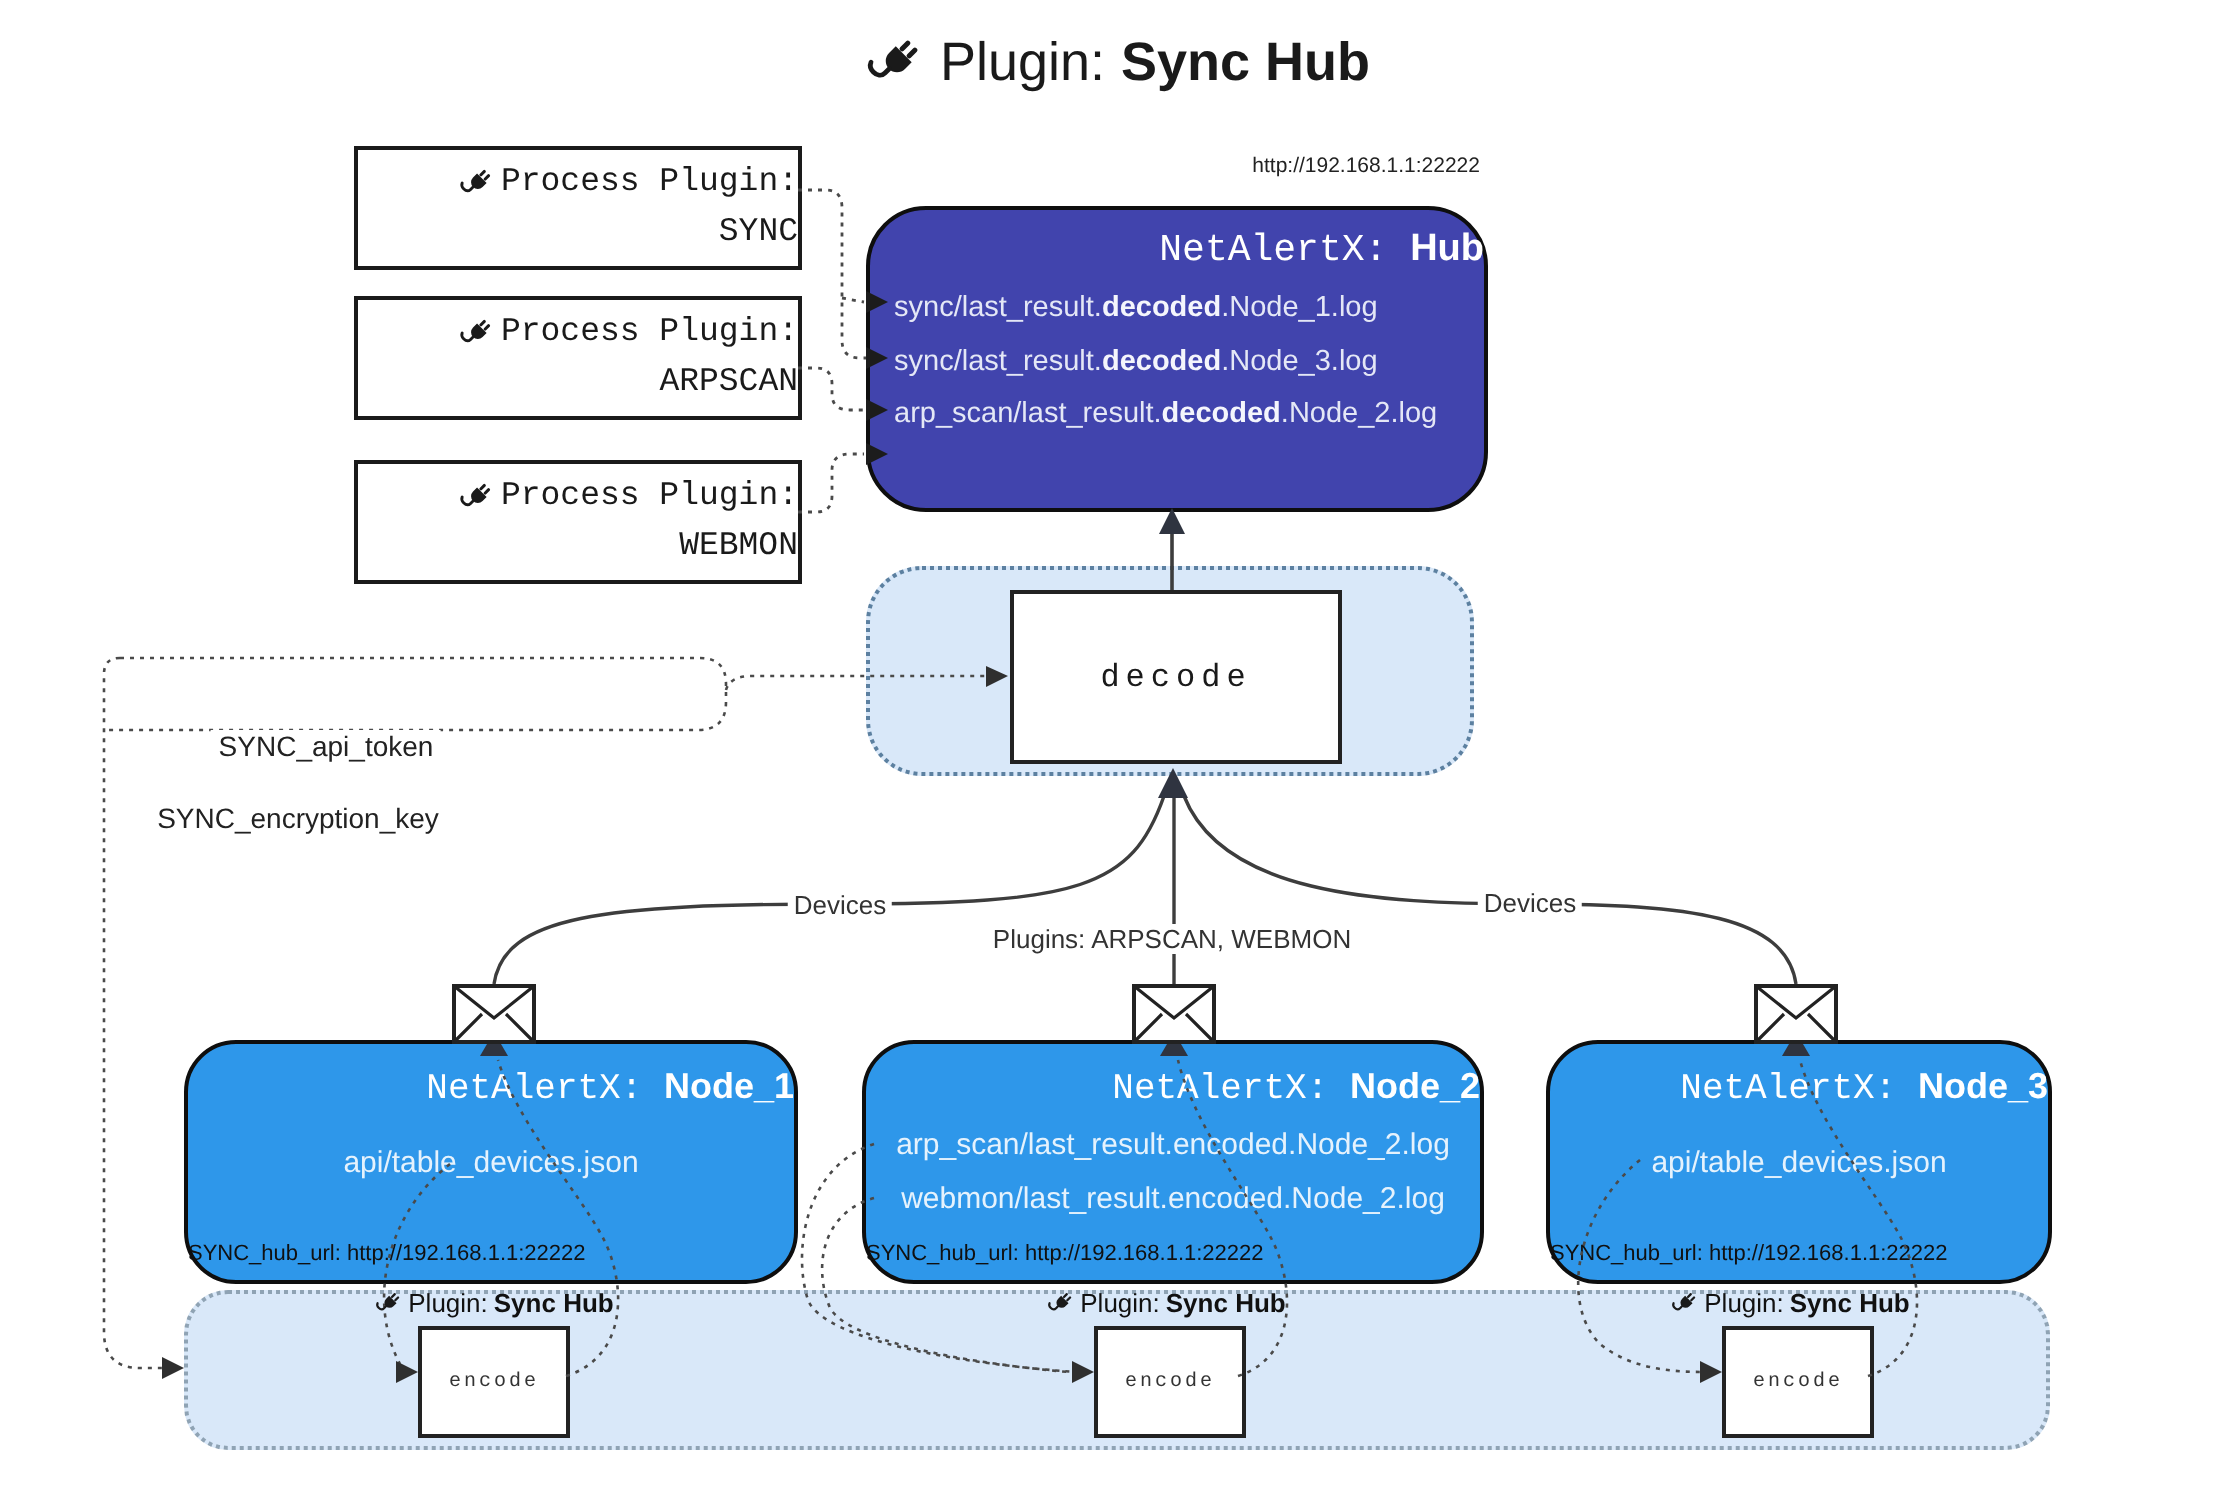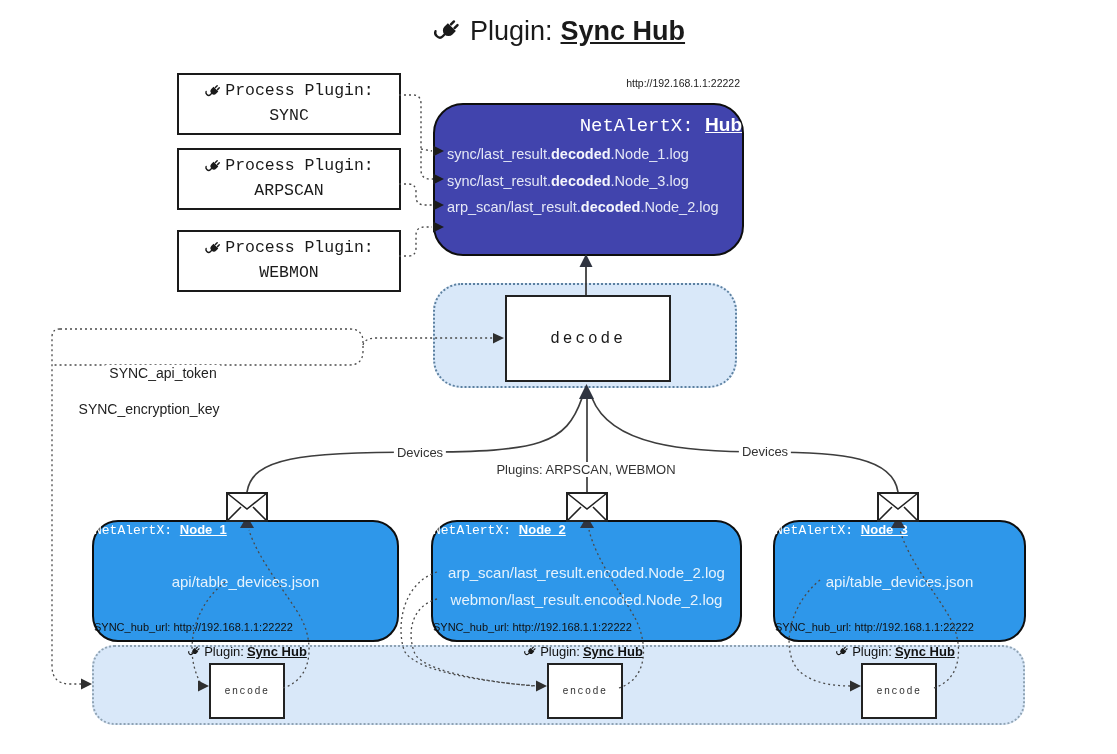--- a/index.html
+++ b/index.html
@@ -1,45 +1,45 @@
 <!DOCTYPE html>
 <html><head>
 <meta charset="utf-8">
 <style>
   html,body{margin:0;padding:0;background:#fff;}
   .stage{position:relative;width:1117px;height:754px;background:#fff;
          font-family:"Liberation Sans",sans-serif;color:#1a1a1a;overflow:hidden;}
   .abs{position:absolute;}
   
   .title{left:0;right:0;top:16px;display:flex;justify-content:center;align-items:center;gap:8px;font-size:27px;}
-  .b{font-weight:bold;text-decoration:underline;}
+  .b{font-weight:bold;}
   .plug{color:#1a1a1a;flex:0 0 auto;}
   
   .pbox{left:177px;width:220px;height:58px;border:2px solid #1a1a1a;background:#fff;
         font-family:"Liberation Mono","DejaVu Sans Mono",monospace;font-size:16.5px;
-        display:flex;flex-direction:column;align-items:center;justify-content:center;line-height:1.5;}
+        display:flex;flex-direction:column;align-items:flex-end;justify-content:center;line-height:1.5;}
   .pbox .l1{display:flex;align-items:center;gap:3px;}
   
   .hub-url{left:433px;width:307px;top:77px;text-align:right;font-size:10.5px;color:#222;}
   .hub{left:433px;top:103px;width:307px;height:149px;background:#4144ad;border:2px solid #0e0e0e;border-radius:30px;color:#fff;}
   .hub-title{position:absolute;top:9px;left:0;right:0;text-align:right;font-size:19px;font-family:"Liberation Mono","DejaVu Sans Mono",monospace;}
   .hub-title .b{font-family:"Liberation Sans",sans-serif;}
   .hub-file{position:absolute;left:12px;font-size:14.5px;color:#e4e7f6;white-space:nowrap;}
   .hub-file b{color:#f4f5fc;}
   
   .dcont{left:433px;top:283px;width:304px;height:105px;background:#d9e8f9;border:2px dotted #5c80a0;border-radius:28px;box-sizing:border-box;}
   .dbox{left:505px;top:295px;width:162px;height:83px;background:#fff;border:2px solid #222;
         display:flex;align-items:center;justify-content:center;
         font-family:"Liberation Mono","DejaVu Sans Mono",monospace;font-size:16px;letter-spacing:3px;}
   
   .lbl{background:#fff;font-size:13px;padding:0 3px;white-space:nowrap;transform:translateX(-50%);color:#333;}
   .keys-lbl{background:#fff;font-size:14px;padding:0 4px;white-space:nowrap;transform:translateX(-50%);color:#222;margin-top:44px;}
   
   .node{top:520px;height:118px;background:#2e97ea;border:2px solid #0e0e0e;border-radius:26px;color:#fff;}
-  .node .ntitle{position:absolute;top:0;left:0;right:0;text-align:left;font-family:"Liberation Mono","DejaVu Sans Mono",monospace;font-size:13px;white-space:nowrap;}
+  .node .ntitle{position:absolute;top:11px;left:0;right:0;text-align:right;font-family:"Liberation Mono","DejaVu Sans Mono",monospace;font-size:18px;white-space:nowrap;}
   .node .ntitle .b{font-family:"Liberation Sans",sans-serif;}
   .node .nfile{position:absolute;left:0;right:0;text-align:center;font-size:15px;color:rgba(255,255,255,.88);white-space:nowrap;}
   .node .nurl{position:absolute;bottom:7px;left:0;right:0;font-size:11px;color:#101010;white-space:nowrap;}
   .node1{left:92px;width:303px;}
   .node2{left:431px;width:307px;}
   .node3{left:773px;width:249px;}
   
   .strip{left:92px;top:645px;width:933px;height:80px;background:#d9e8f9;border:2px dotted #8fa3b4;border-radius:22px;box-sizing:border-box;}
   .ebox{top:663px;width:72px;height:52px;background:#fff;border:2px solid #222;
         display:flex;align-items:center;justify-content:center;

